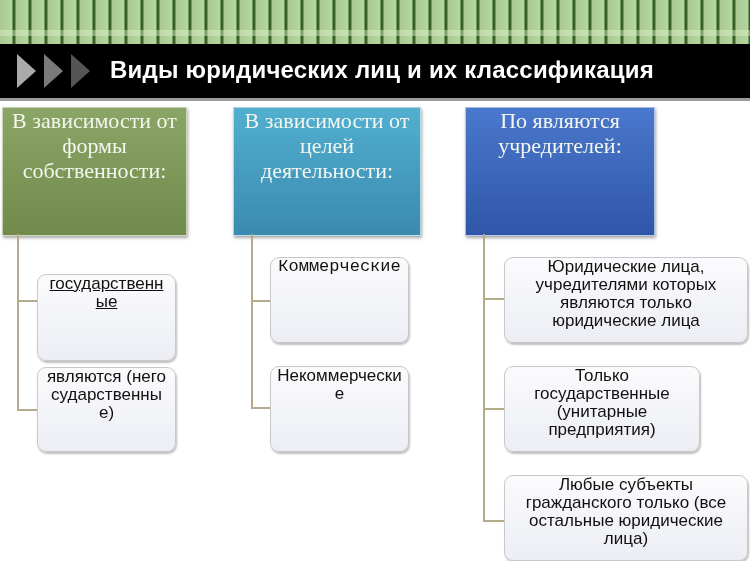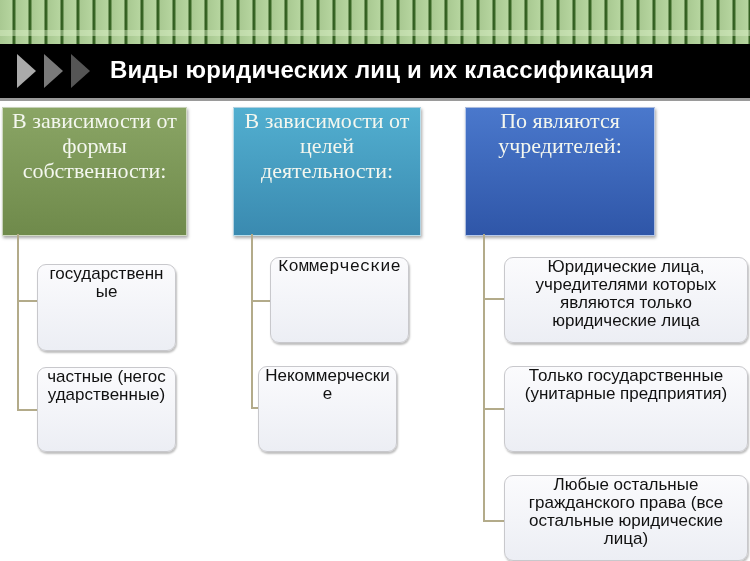--- a/index.html
+++ b/index.html
@@ -69,48 +69,48 @@
   </div>
   <div class="title">Виды юридических лиц и их классификация</div>
 </div>
 
 <div class="head-box hb1">
   <span style="width:170px">В зависимости от формы собственности:</span>
 </div>
 <div class="vline" style="left:17px; top:234px; height:176px;"></div>
 <div class="hline" style="left:17px; top:300px; width:20px;"></div>
 <div class="hline" style="left:17px; top:409px; width:20px;"></div>
-<div class="sub-box" style="left:37px; top:264px; width:139px; height:87px;">
+<div class="sub-box" style="left:37px; top:274px; width:139px; height:87px;text-decoration:underline;">
   <span style="word-break:break-all">государственные</span>
 </div>
 <div class="sub-box" style="left:37px; top:367px; width:139px; height:85px;">
-  <span style="word-break:break-all">частные (негосударственные)</span>
+  <span style="word-break:break-all">являются (негосударственные)</span>
 </div>
 
 <div class="head-box hb2">
   <span style="width:170px">В зависимости от целей деятельности:</span>
 </div>
 <div class="vline" style="left:251px; top:234px; height:174px;"></div>
 <div class="hline" style="left:251px; top:300px; width:19px;"></div>
 <div class="hline" style="left:251px; top:407px; width:19px;"></div>
 <div class="sub-box" style="left:270px; top:257px; width:139px; height:86px;font-family:Liberation Mono, monospace;">
   <span>Коммерческие</span>
 </div>
-<div class="sub-box" style="left:258px; top:366px; width:139px; height:86px;">
+<div class="sub-box" style="left:270px; top:366px; width:139px; height:86px;">
   <span style="word-break:break-all">Некоммерческие</span>
 </div>
 
 <div class="head-box hb3">
   <span style="width:150px">По являются учредителей:</span>
 </div>
 <div class="vline" style="left:483px; top:234px; height:287px;"></div>
 <div class="hline" style="left:483px; top:298px; width:21px;"></div>
 <div class="hline" style="left:483px; top:408px; width:21px;"></div>
 <div class="hline" style="left:483px; top:520px; width:21px;"></div>
 <div class="sub-box" style="left:504px; top:257px; width:244px; height:86px;">
   <span>Юридические лица, учредителями которых являются только юридические лица</span>
 </div>
-<div class="sub-box" style="left:504px; top:366px; width:244px; height:86px;">
+<div class="sub-box" style="left:504px; top:366px; width:196px; height:86px;">
   <span>Только государственные (унитарные предприятия)</span>
 </div>
 <div class="sub-box" style="left:504px; top:475px; width:244px; height:86px;">
-  <span>Любые остальные гражданского права (все остальные юридические лица)</span>
+  <span>Любые субъекты гражданского только (все остальные юридические лица)</span>
 </div>
 
 </body></html>

